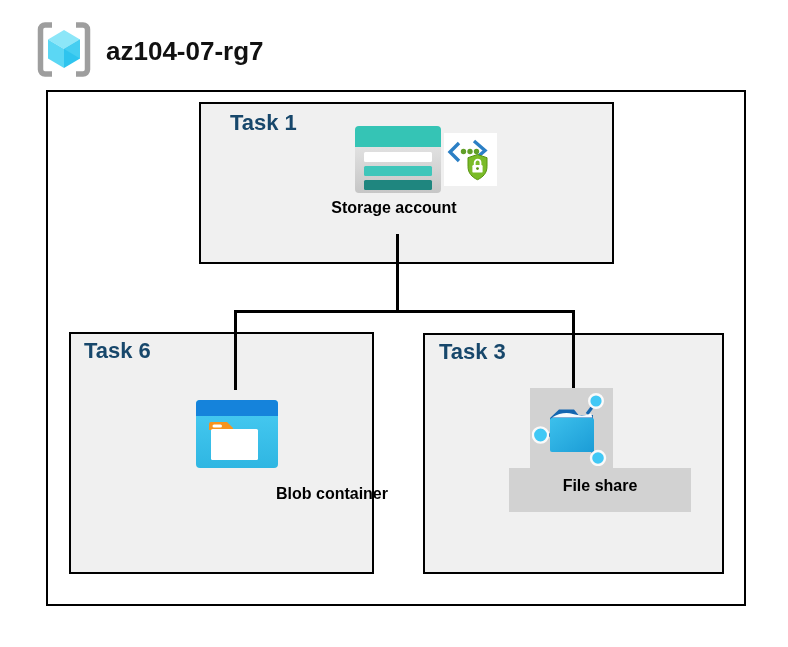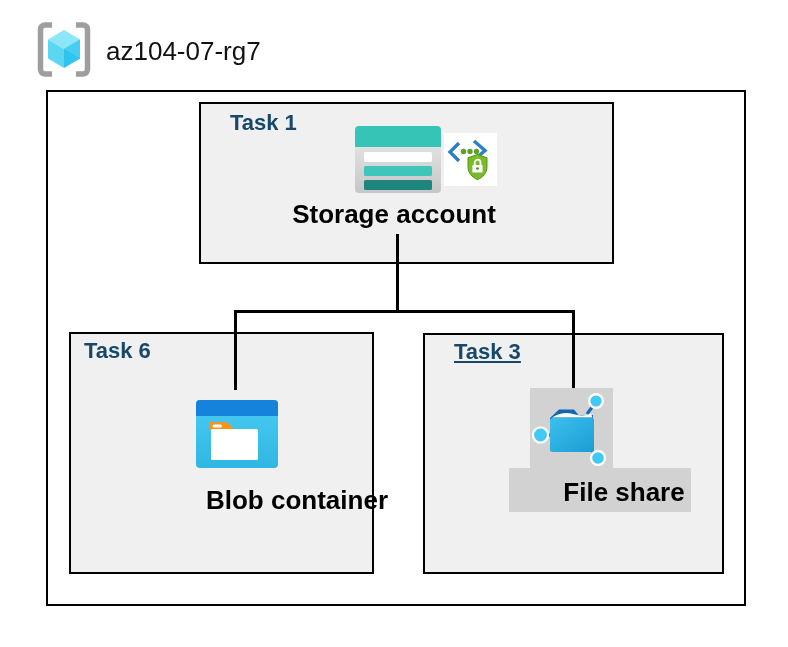--- a/index.html
+++ b/index.html
@@ -2,53 +2,53 @@
 <html><head>
 <meta charset="utf-8">
 <style>
   html,body{margin:0;padding:0;background:#ffffff;}
   body{font-family:"Liberation Sans", sans-serif;}
   .canvas{position:relative;width:788px;height:647px;background:#ffffff;overflow:hidden;}
   .abs{position:absolute;}
 
   
   .rg-header-icon{left:36px;top:21px;width:56px;height:57px;}
-  .rg-title{left:106px;top:36px;font-size:26px;font-weight:400;color:#111111;letter-spacing:0px;}
+  .rg-title{left:106px;top:36px;font-size:26px;font-weight:700;color:#111111;letter-spacing:0px;}
 
   
   .outer-box{left:46px;top:90px;width:700px;height:516px;border:2px solid #000000;background:#ffffff;box-sizing:border-box;}
   .task-box{border:2px solid #000000;background:#F0F0F0;box-sizing:border-box;}
   .task1{left:199px;top:102px;width:415px;height:162px;}
   .task2{left:69px;top:332px;width:305px;height:242px;}
   .task3{left:423px;top:333px;width:301px;height:241px;}
   .task-label{font-size:22px;font-weight:700;color:#17476B;}
   .task1-label{left:230px;top:110px;}
   .task2-label{left:84px;top:338px;}
-  .task3-label{left:454px;top:339px;text-decoration:underline;}
+  .task3-label{left:439px;top:339px;}
 
   
   .line{background:#000000;}
   .v1{left:396px;top:234px;width:3px;height:78px;}
   .h1{left:234px;top:310px;width:341px;height:3px;}
   .v2{left:234px;top:310px;width:3px;height:80px;}
   .v3{left:572px;top:310px;width:3px;height:78px;}
 
   
   .storage-icon{left:355px;top:126px;width:86px;height:67px;}
   .sas-icon{left:444px;top:133px;width:53px;height:53px;}
   .blob-icon{left:196px;top:400px;width:82px;height:68px;}
   .fs-icon-bg{left:530px;top:388px;width:83px;height:80px;background:#D2D2D2;}
   .fs-icon{left:532px;top:390px;width:79px;height:76px;}
   .fs-label-bg{left:509px;top:468px;width:182px;height:44px;background:#D2D2D2;}
 
   
-  .entity-label{font-size:26px;font-weight:700;color:#000000;text-align:center;}
+  .entity-label{font-size:16px;font-weight:700;color:#000000;text-align:center;}
   .storage-label{left:199px;top:199px;width:390px;}
   .blob-label{left:88px;top:485px;width:300px;text-align:right;}
-  .fs-label{left:533px;top:477px;width:182px;}
+  .fs-label{left:509px;top:477px;width:182px;}
 </style>
 </head>
 <body>
 
 <div class="canvas">
 
   <svg class="abs rg-header-icon" viewBox="0 0 56 57">
     <path d="M16 4 H9 a4.5 4.5 0 0 0 -4.5 4.5 V48.5 a4.5 4.5 0 0 0 4.5 4.5 H16" stroke="#9E9E9E" stroke-width="5.5" fill="none"></path>
     <path d="M40 4 H47 a4.5 4.5 0 0 1 4.5 4.5 V48.5 a4.5 4.5 0 0 1 -4.5 4.5 H40" stroke="#9E9E9E" stroke-width="5.5" fill="none"></path>
     <polygon points="28,9 44,18.5 28,28 12,18.5" fill="#8CE6F8"></polygon>

